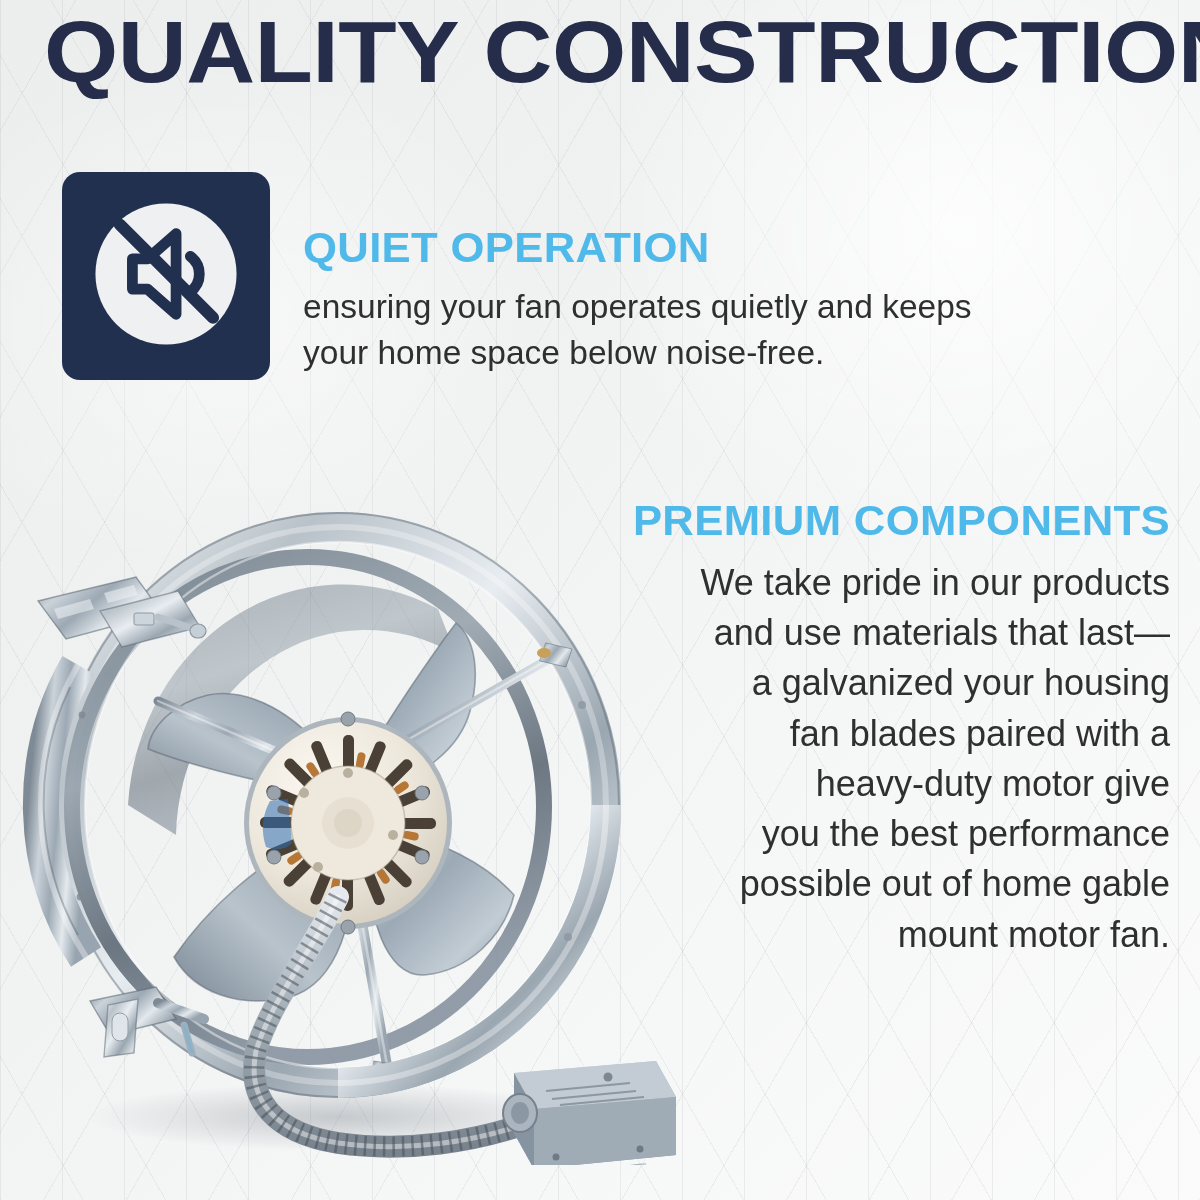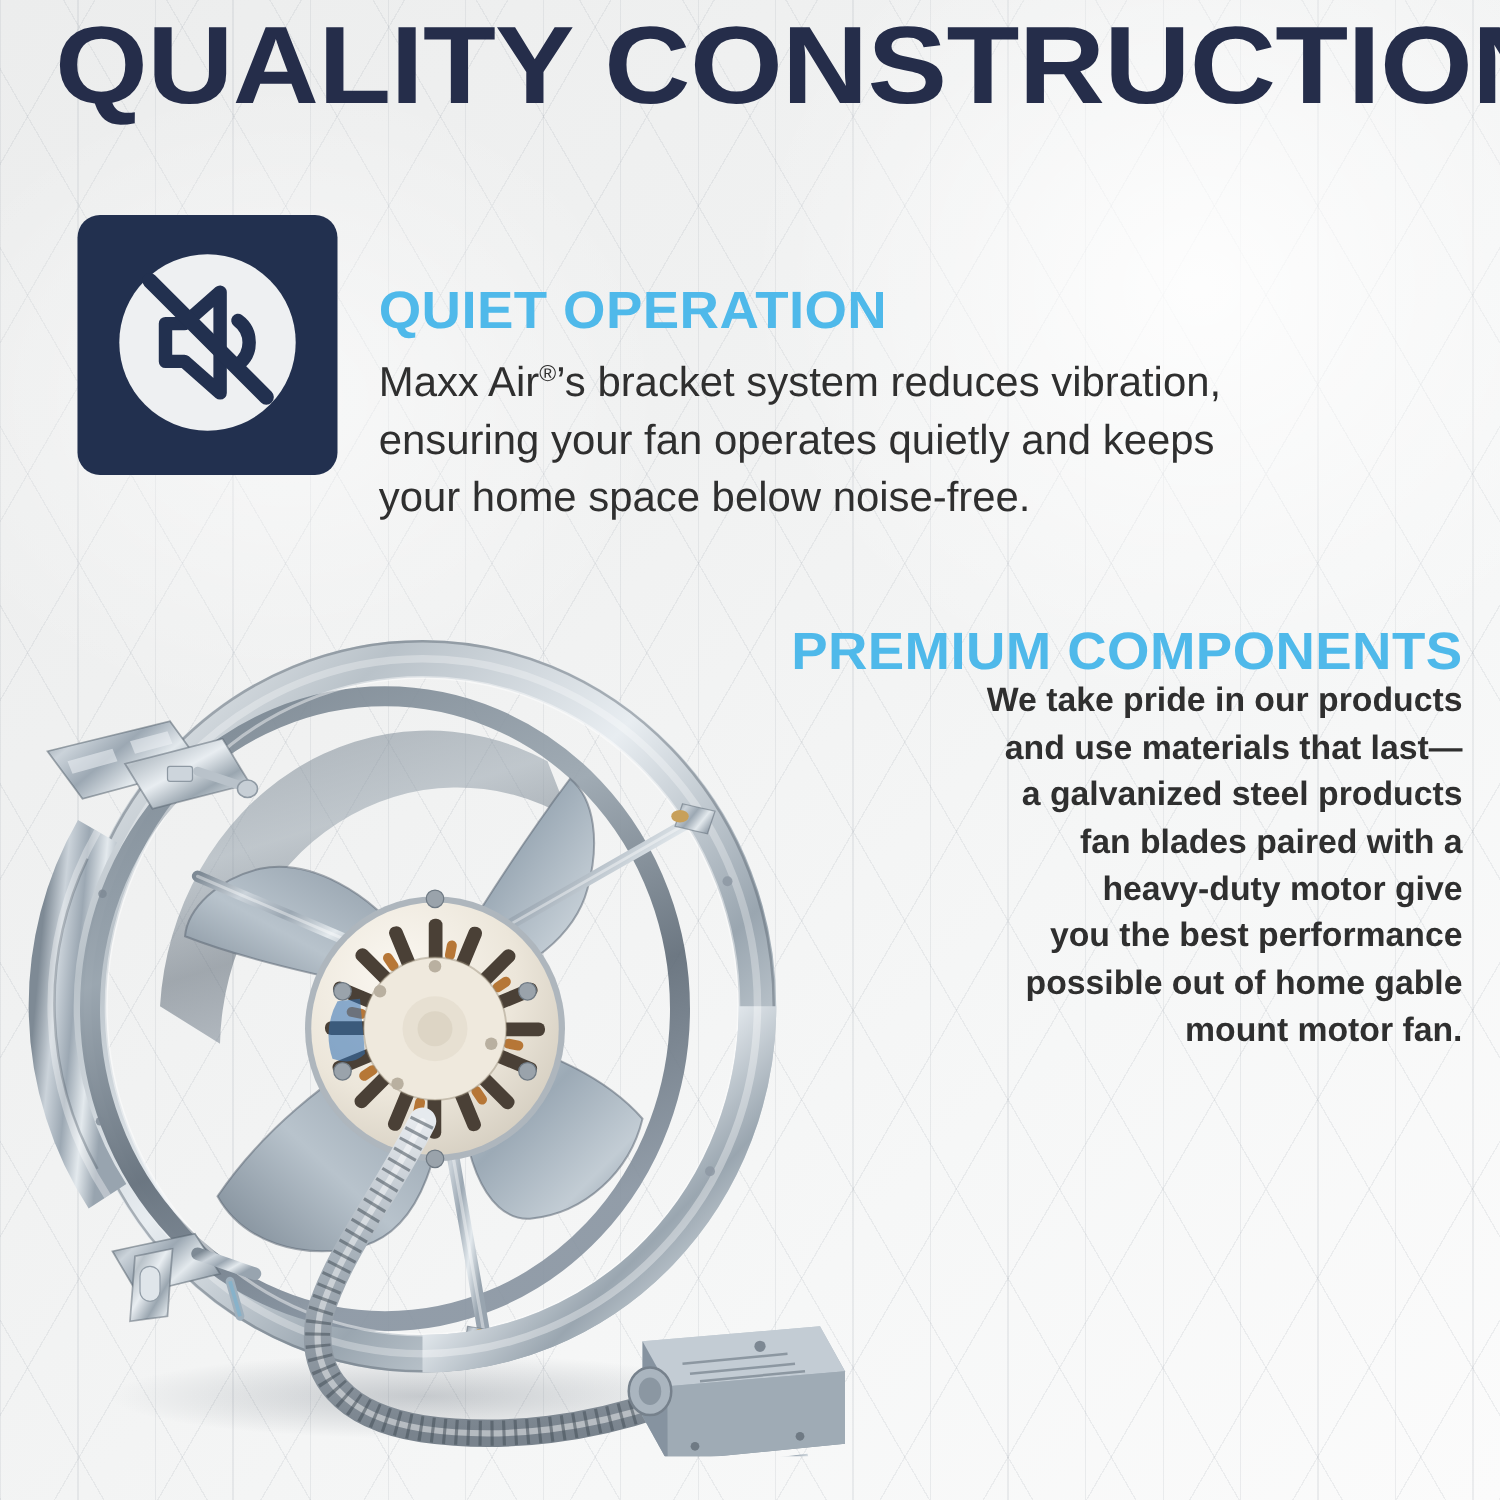--- a/index.html
+++ b/index.html
@@ -67,22 +67,23 @@
 
   
   .blk2{position:absolute;right:30px;top:500px;width:672px;text-align:right;padding-left:19px;}
   .head2{
     color:#4fb9ea;
     font-family:"Liberation Sans Narrow","Liberation Sans",sans-serif;
     font-weight:700;font-size:42px;line-height:1;letter-spacing:.3px;
     transform:scaleX(1.04);transform-origin:right center;
   }
   .body2{
-    color:#2f2f2f;font-size:27px;line-height:1.395;
-    font-family:"Liberation Sans",sans-serif;font-weight:700;
+    color:#2f2f2f;font-size:36px;line-height:1.395;
+    font-family:"Liberation Sans",sans-serif;font-weight:400;
+    margin-top:16px;
   }
   .ln{display:block;}
 
   
   .product{position:absolute;left:8px;top:505px;width:700px;height:660px;}
   .product svg{display:block;width:100%;height:100%;}
 </style>
 </head>
 <body>
 
@@ -103,32 +104,31 @@
         </g>
         <path d="M22.5 20.5 L78 76" stroke="#22304f" stroke-width="7.2" stroke-linecap="round"></path>
         <path d="M22.5 20.5 L78 76" stroke="#eef0f2" stroke-width="2.1" stroke-linecap="round" opacity="0"></path>
       </svg>
     </span>
   </div>
 
   <div class="blk1">
     <div class="head">QUIET OPERATION</div>
     <div class="body">
-      <span class="ln"><span>Maxx Air</span><sup>®</sup>’s bracket system reduces vibration,</span>
       <span class="ln">ensuring your fan operates quietly and keeps</span>
       <span class="ln">your home space below noise-free.</span>
     </div>
   </div>
 
   <div class="blk2">
     <div class="head2">PREMIUM COMPONENTS</div>
     <div class="body2">
       <span class="ln">We take pride in our products</span>
       <span class="ln">and use materials that last—</span>
-      <span class="ln">a galvanized steel products</span>
+      <span class="ln">a galvanized your housing</span>
       <span class="ln">fan blades paired with a</span>
       <span class="ln">heavy-duty motor give</span>
       <span class="ln">you the best performance</span>
       <span class="ln">possible out of home gable</span>
       <span class="ln">mount motor fan.</span>
     </div>
   </div>
 
   <div class="product">
     <svg viewBox="0 0 700 660" xmlns="http://www.w3.org/2000/svg">

